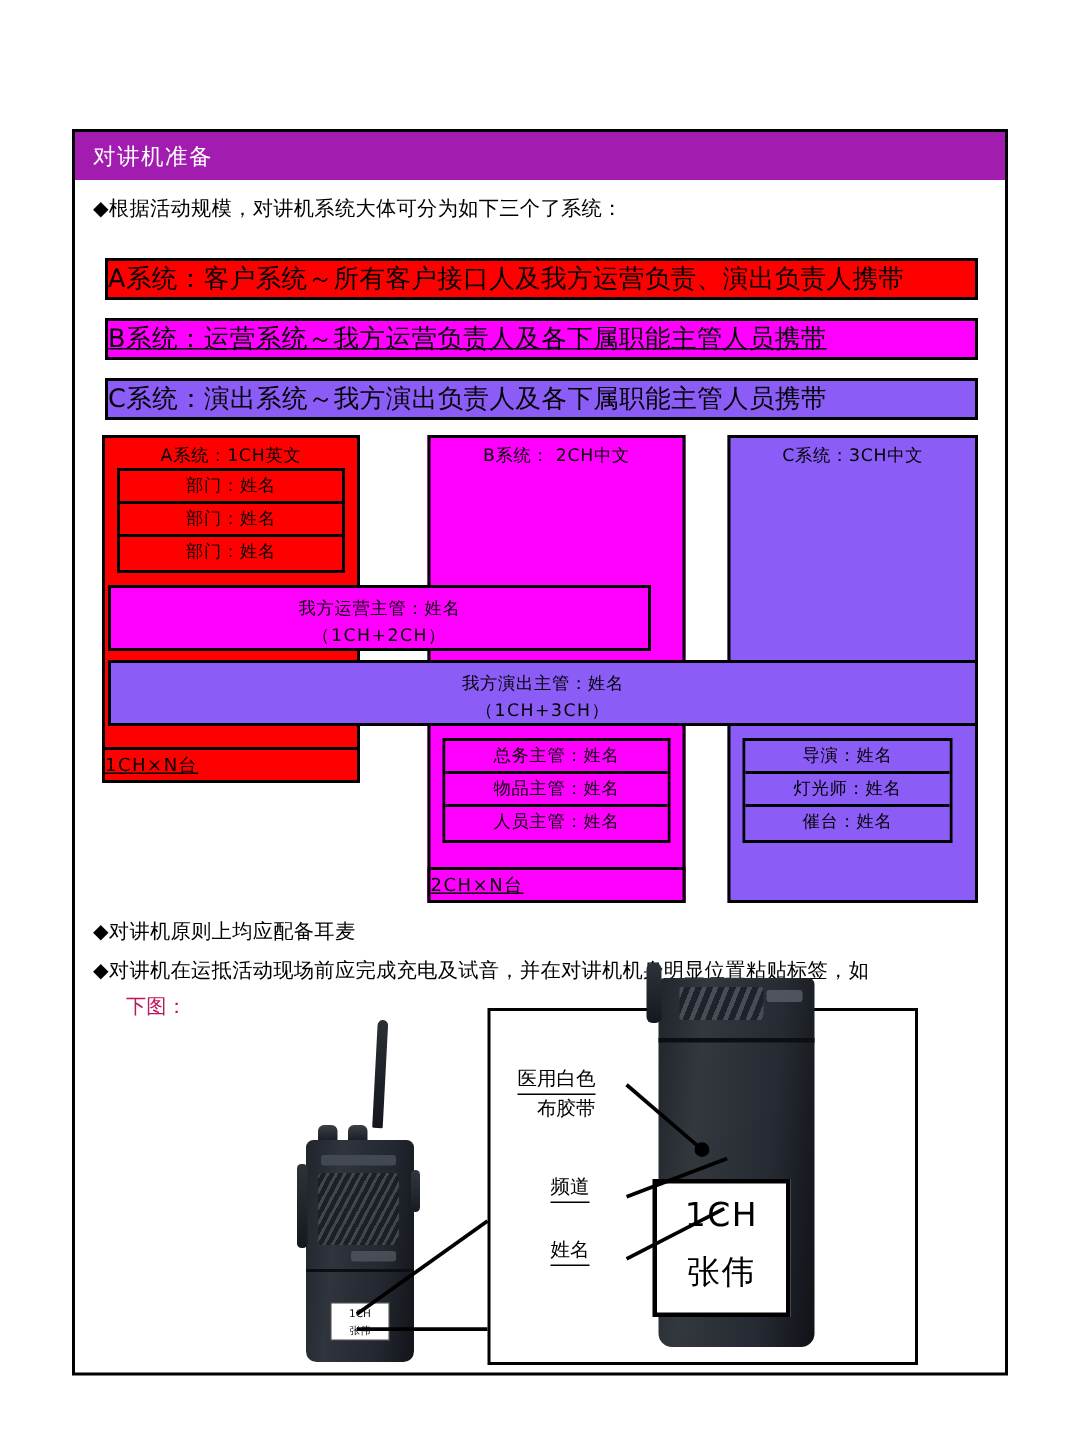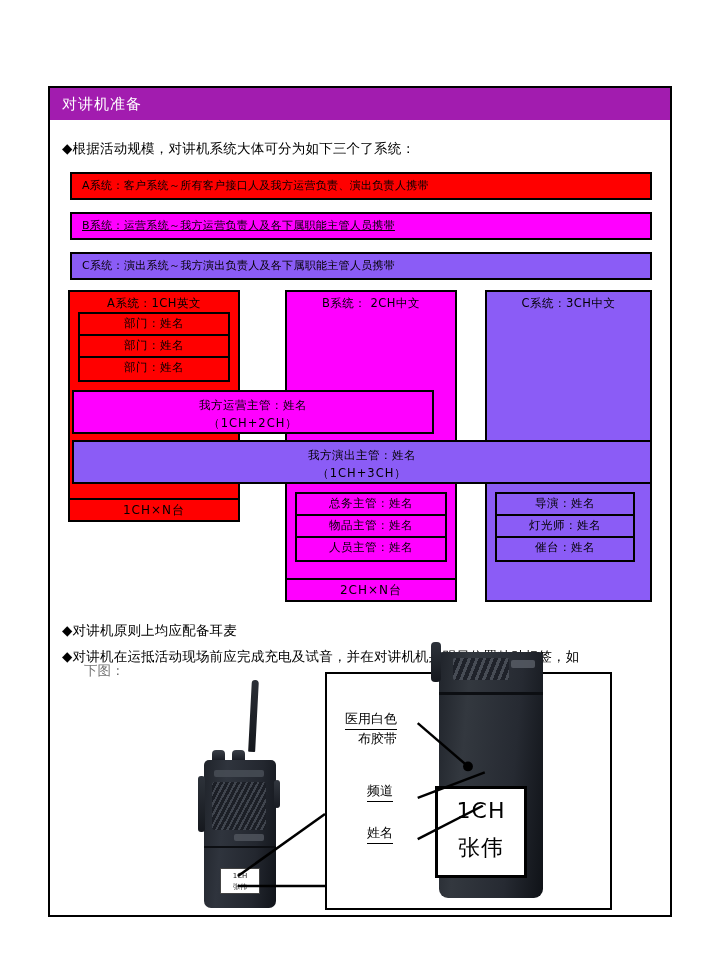--- a/index.html
+++ b/index.html
@@ -43,40 +43,38 @@
     letter-spacing: 1px;
   }
 
   
   .bullet-line {
     position: absolute;
     font-size: 13.5px;
     color: #000000;
     white-space: nowrap;
     letter-spacing: 0.2px;
-    margin-top: 10px;
   }
   .bullet-sub {
     position: absolute;
     font-size: 13.5px;
-    color: #737373;
+    color: #be185d;
     white-space: nowrap;
   }
 
   
   .sys-banner {
     position: absolute;
     left: 20px;
     width: 582px;
     height: 28px;
     border: 2px solid #000000;
     box-sizing: border-box;
-    font-size: 11px;
+    font-size: 17px;
     line-height: 24px;
-    padding-left: 10px;
     color: #000000;
     white-space: nowrap;
     letter-spacing: 0.3px;
   }
   .bg-red    { background: #ff0000; }
   .bg-mag    { background: #ff00ff; }
   .bg-pink   { background: #8b5cf6; }
 
   
   .col {
@@ -95,25 +93,26 @@
     letter-spacing: 0.5px;
   }
   .col-foot {
     position: absolute;
     left: -2px;
     bottom: -2px;
     width: calc(100% + 4px);
     height: 24px;
     border: 2px solid #000000;
     box-sizing: border-box;
-    text-align: center;
+    text-align: left;
     font-size: 12px;
     line-height: 20px;
     color: #000000;
     letter-spacing: 1px;
+    text-decoration: underline;
   }
 
   
   .namebox-group {
     position: absolute;
     border: 2px solid #000000;
     box-sizing: border-box;
   }
   .namebox {
     height: 22px;

